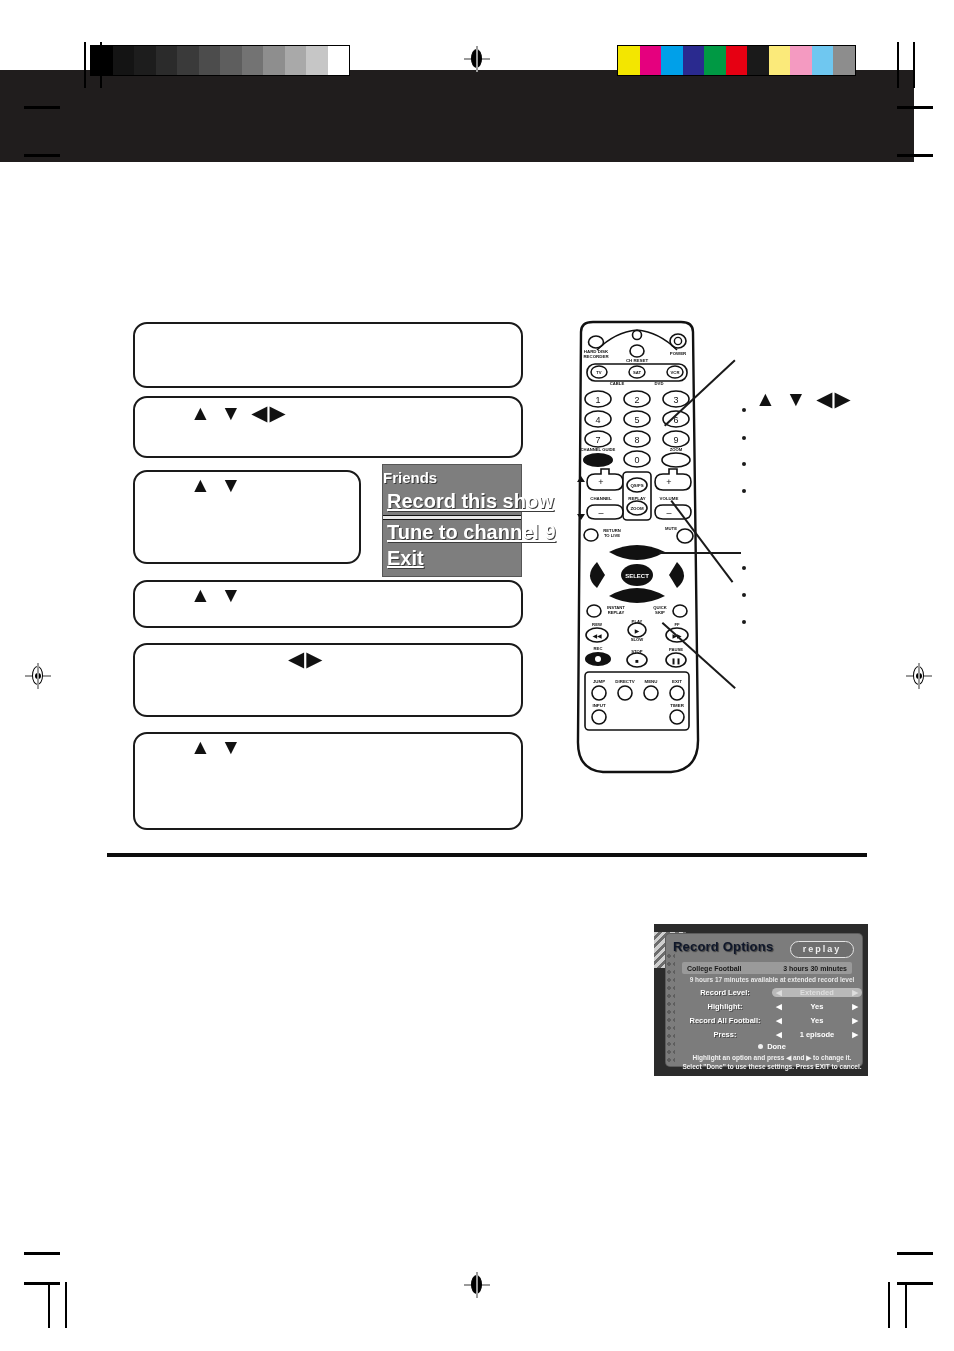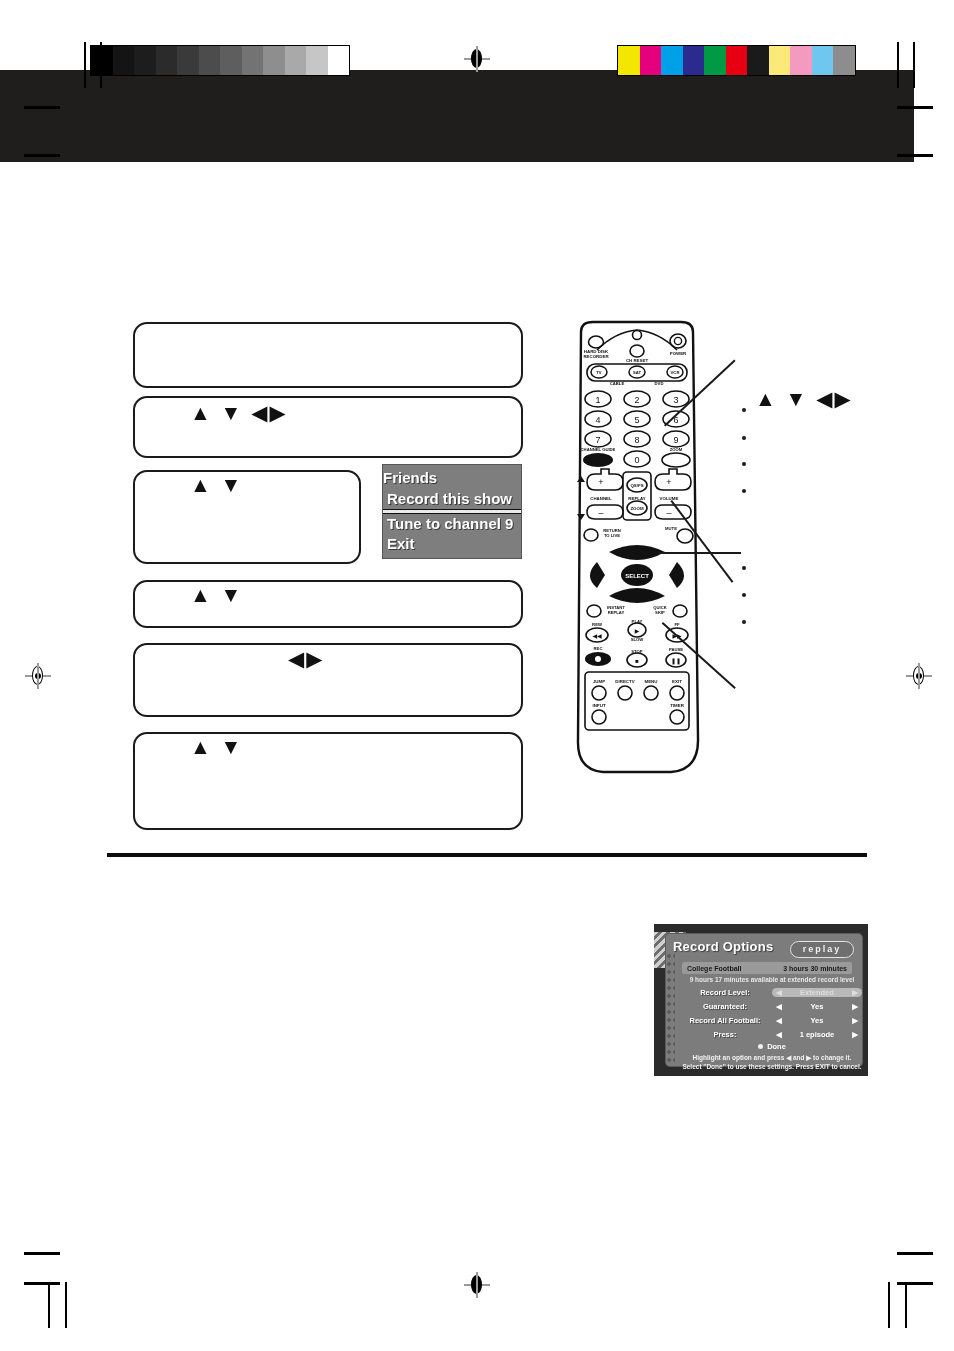--- a/index.html
+++ b/index.html
@@ -28,22 +28,22 @@
 
   
   .stepbox{position:absolute;box-sizing:border-box;border:2px solid #1a1a1a;border-radius:14px;background:#fff;}
   .arrows{position:absolute;font-size:21px;line-height:1;letter-spacing:2px;color:#111;white-space:nowrap;}
 
   
   .popup{position:absolute;left:382px;top:464px;width:140px;background:#7e7e7e;
          border:1px solid #565656;box-sizing:border-box;padding:2px 0 4px;}
   .popup .ptitle{text-align:left;color:#fff;font-weight:bold;font-size:15px;
                  text-shadow:1px 1px 0 #3a3a3a;padding:2px 0 3px;}
-  .popup .pitem{color:#fff;font-weight:bold;font-size:15px;padding:1px 0 2px 4px;
-                text-shadow:1px 1px 0 #3a3a3a;white-space:nowrap;}
+  .popup .pitem{color:#fff;font-weight:bold;font-size:20px;padding:1px 0 2px 4px;
+                text-shadow:1px 1px 0 #3a3a3a;white-space:nowrap;text-decoration:underline;}
   .popup .pitem.sel{background:#e9e9e9;color:#e4e4e4;text-shadow:none;
                     border-top:1px solid #111;border-bottom:1px solid #111;}
 
   
   .remote{position:absolute;left:567px;top:320px;width:140px;height:455px;}
   .remote svg{display:block;}
 
   
   .bullets{position:absolute;}
   .bullets .b{position:absolute;width:4px;height:4px;border-radius:50%;background:#1a1a1a;}
@@ -55,21 +55,21 @@
   .tv{position:absolute;left:654px;top:924px;width:214px;height:152px;background:#111;overflow:hidden;}
   .tv .noise{position:absolute;inset:0;background:#2b2b2b;}
   .tv .dial{position:absolute;left:0;top:8px;width:32px;height:36px;background:
       repeating-linear-gradient(135deg,#cfcfcf 0 3px,#6d6d6d 3px 6px);}
   .tv .dots{position:absolute;right:6px;top:8px;width:34px;height:30px;
       background-image:radial-gradient(#e8e8e8 34%,transparent 36%);background-size:8px 8px;}
   .tv .panel{position:absolute;left:12px;top:10px;width:196px;height:132px;background:#7c7c7c;
       border-radius:4px;box-shadow:0 0 0 1px #5c5c5c;}
   .tv .ledge{position:absolute;left:0;top:18px;width:9px;height:114px;
       background-image:radial-gradient(#5e5e5e 38%,transparent 40%);background-size:6px 8px;}
-  .tv h1{margin:0;padding:5px 0 0 7px;color:#ffffff;font-size:13px;font-weight:bold;
+  .tv h1{margin:0;padding:5px 0 0 7px;color:#0f172a;font-size:13px;font-weight:bold;
       letter-spacing:.2px;text-shadow:1px 1px 1px #3d3d3d;}
   .tv .logo{position:absolute;right:8px;top:7px;width:62px;height:15px;border:1.5px solid #e3e3e3;
       border-radius:9px;color:#f0f0f0;font-size:9px;letter-spacing:2px;text-align:center;
       line-height:14px;font-weight:bold;background:#6f6f6f;}
   .tv .showrow{position:absolute;left:16px;top:28px;width:170px;height:12px;background:#9a9a9a;
       border-radius:2px;display:flex;justify-content:space-between;align-items:center;
       padding:0 5px;box-sizing:border-box;}
   .tv .showrow span{color:#191919;font-size:7px;font-weight:bold;}
   .tv .avail{position:absolute;left:16px;top:42px;width:180px;text-align:center;color:#e8e8e8;
       font-size:6.5px;font-weight:bold;}
@@ -379,21 +379,21 @@
 
     <div class="opt hi" style="top:52px;">
       <div class="lab">Record Level:</div>
       <div class="ctl">
           <span>◀</span>
         <span class="val">Extended</span>
         <span>▶</span>
         </div>
     </div>
     <div class="opt" style="top:66px;">
-      <div class="lab">Guaranteed:</div>
+      <div class="lab">Highlight:</div>
       <div class="ctl">
           <span>◀</span>
         <span class="val">Yes</span>
         <span>▶</span>
         </div>
     </div>
     <div class="opt" style="top:80px;">
       <div class="lab">Record All Football:</div>
       <div class="ctl">
           <span>◀</span>

